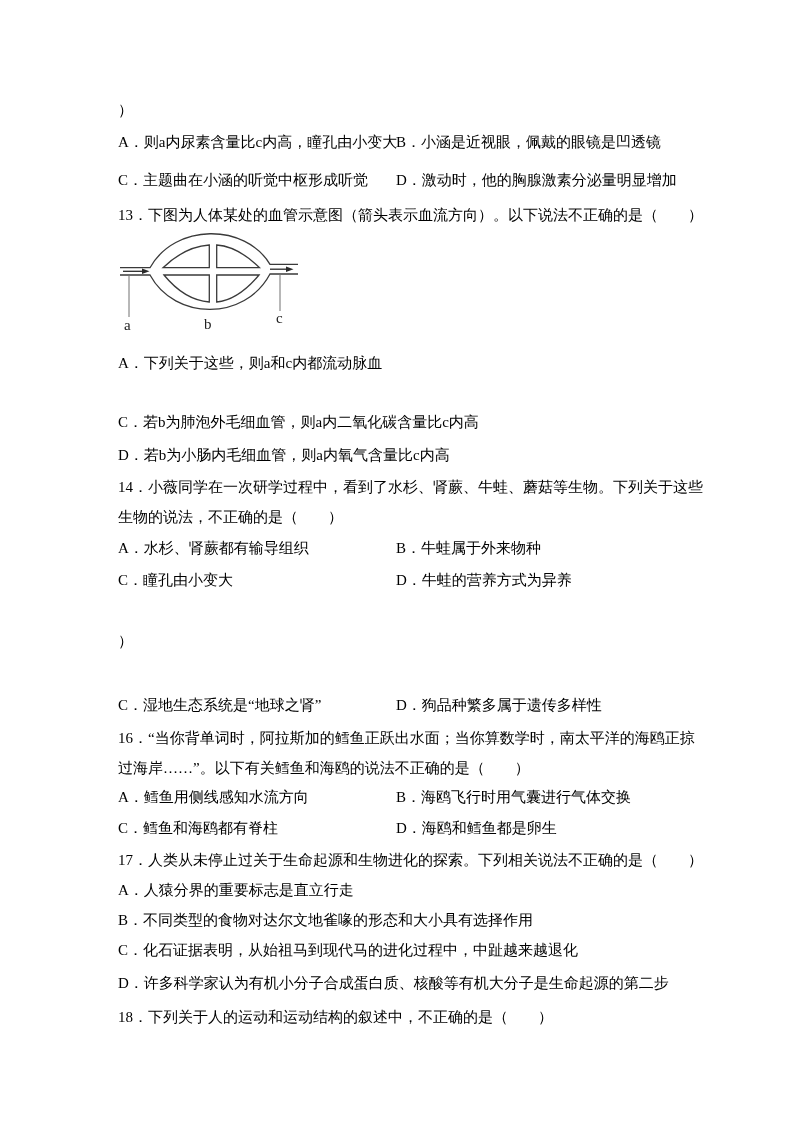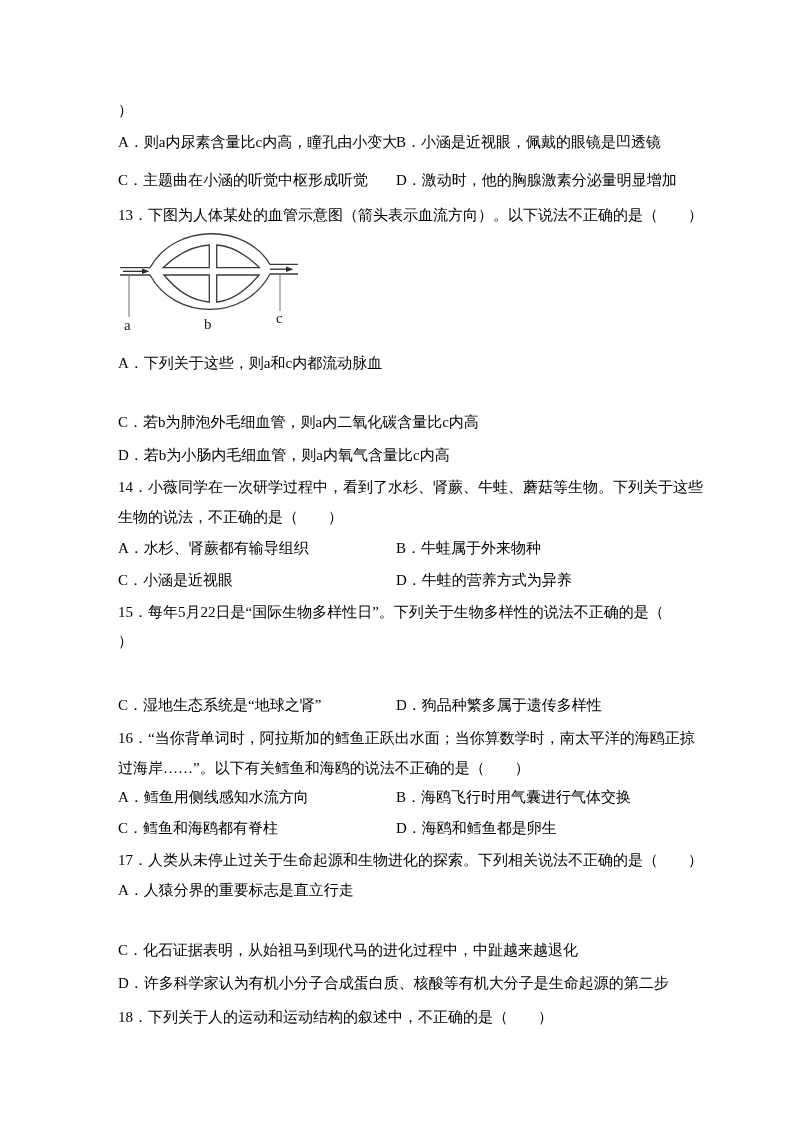--- a/index.html
+++ b/index.html
@@ -73,42 +73,42 @@
   <div class="ln" style="top:407px">C．若b为肺泡外毛细血管，则a内二氧化碳含量比c内高</div>
   <div class="ln" style="top:440px">D．若b为小肠内毛细血管，则a内氧气含量比c内高</div>
 
   <div class="ln" style="top:472px">14．小薇同学在一次研学过程中，看到了水杉、肾蕨、牛蛙、蘑菇等生物。下列关于这些</div>
   <div class="ln" style="top:502px">生物的说法，不正确的是（　　）</div>
   <div class="ln" style="top:533px">
     <span>A．水杉、肾蕨都有输导组织</span>
     <span class="colB">B．牛蛙属于外来物种</span>
   </div>
   <div class="ln" style="top:565px">
-    <span>C．小涵是近视眼</span>
+    <span>C．瞳孔由小变大</span>
     <span class="colB">D．牛蛙的营养方式为异养</span>
   </div>
 
-  <div class="ln" style="top:597px">15．每年5月22日是“国际生物多样性日”。下列关于生物多样性的说法不正确的是（</div>
   <div class="ln" style="top:626px">）</div>
   <div class="ln" style="top:690px">
     <span>C．湿地生态系统是“地球之肾”</span>
     <span class="colB">D．狗品种繁多属于遗传多样性</span>
   </div>
 
   <div class="ln" style="top:723px">16．“当你背单词时，阿拉斯加的鳕鱼正跃出水面；当你算数学时，南太平洋的海鸥正掠</div>
   <div class="ln" style="top:753px">过海岸……”。以下有关鳕鱼和海鸥的说法不正确的是（　　）</div>
   <div class="ln" style="top:813px">
     <span>C．鳕鱼和海鸥都有脊柱</span>
     <span class="colB">D．海鸥和鳕鱼都是卵生</span>
   </div>
   <div class="ln" style="top:782px">
     <span>A．鳕鱼用侧线感知水流方向</span>
     <span class="colB">B．海鸥飞行时用气囊进行气体交换</span>
   </div>
 
   <div class="ln" style="top:845px">17．人类从未停止过关于生命起源和生物进化的探索。下列相关说法不正确的是（　　）</div>
   <div class="ln" style="top:875px">A．人猿分界的重要标志是直立行走</div>
+  <div class="ln" style="top:905px">B．不同类型的食物对达尔文地雀喙的形态和大小具有选择作用</div>
   <div class="ln" style="top:935px">C．化石证据表明，从始祖马到现代马的进化过程中，中趾越来越退化</div>
   <div class="ln" style="top:968px">D．许多科学家认为有机小分子合成蛋白质、核酸等有机大分子是生命起源的第二步</div>
 
   <div class="ln" style="top:1002px">18．下列关于人的运动和运动结构的叙述中，不正确的是（　　）</div>
 
 </div>
 
 </body></html>

